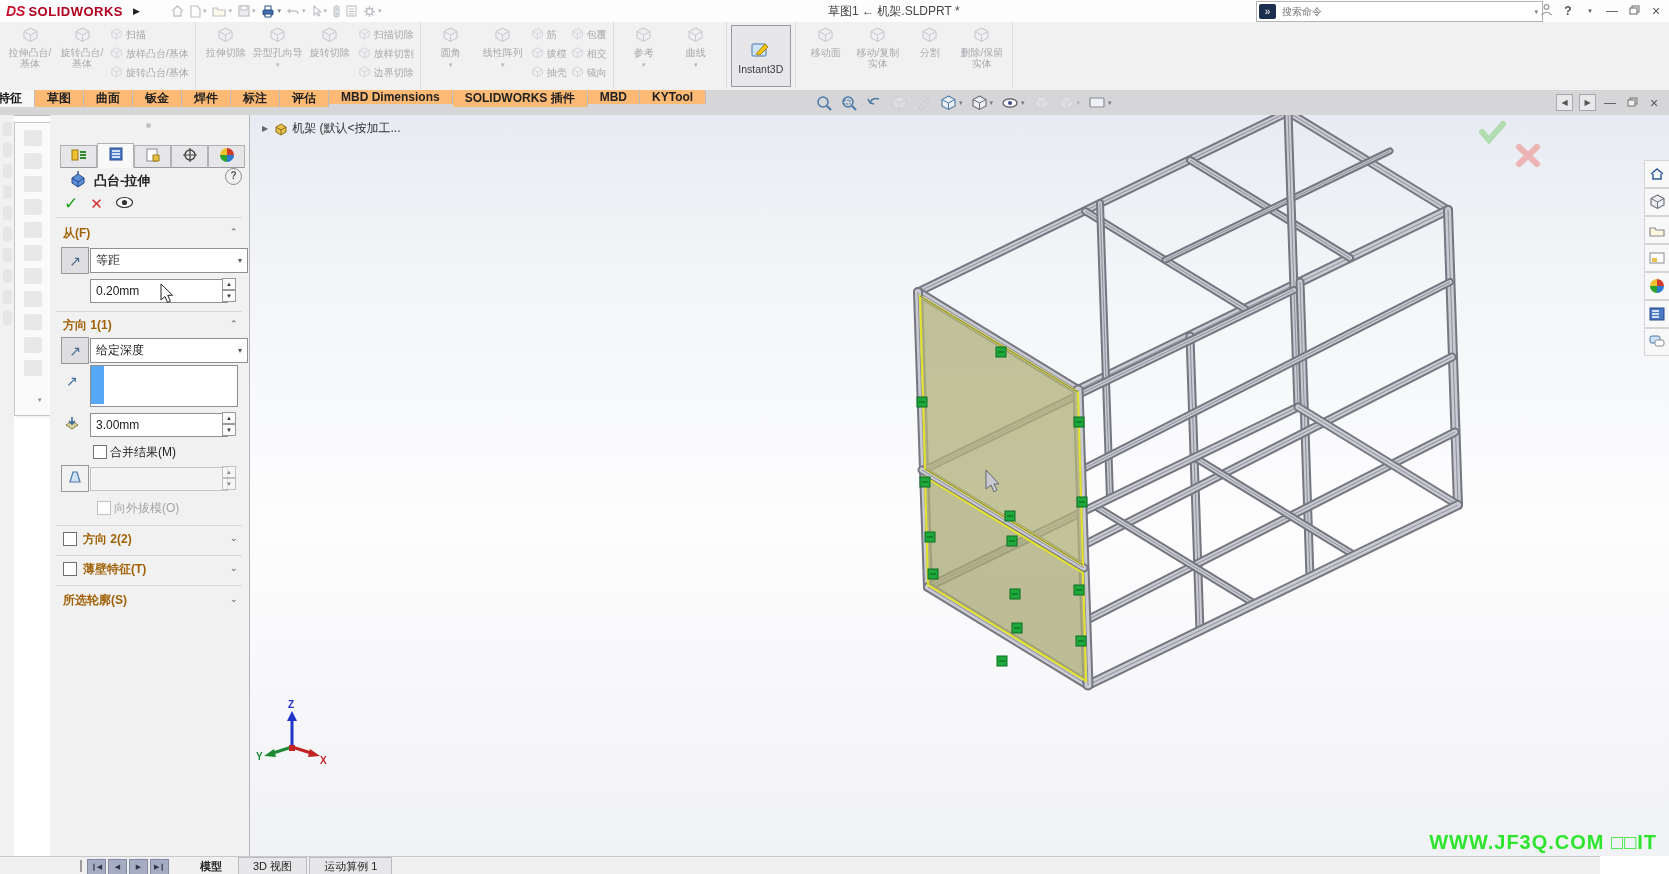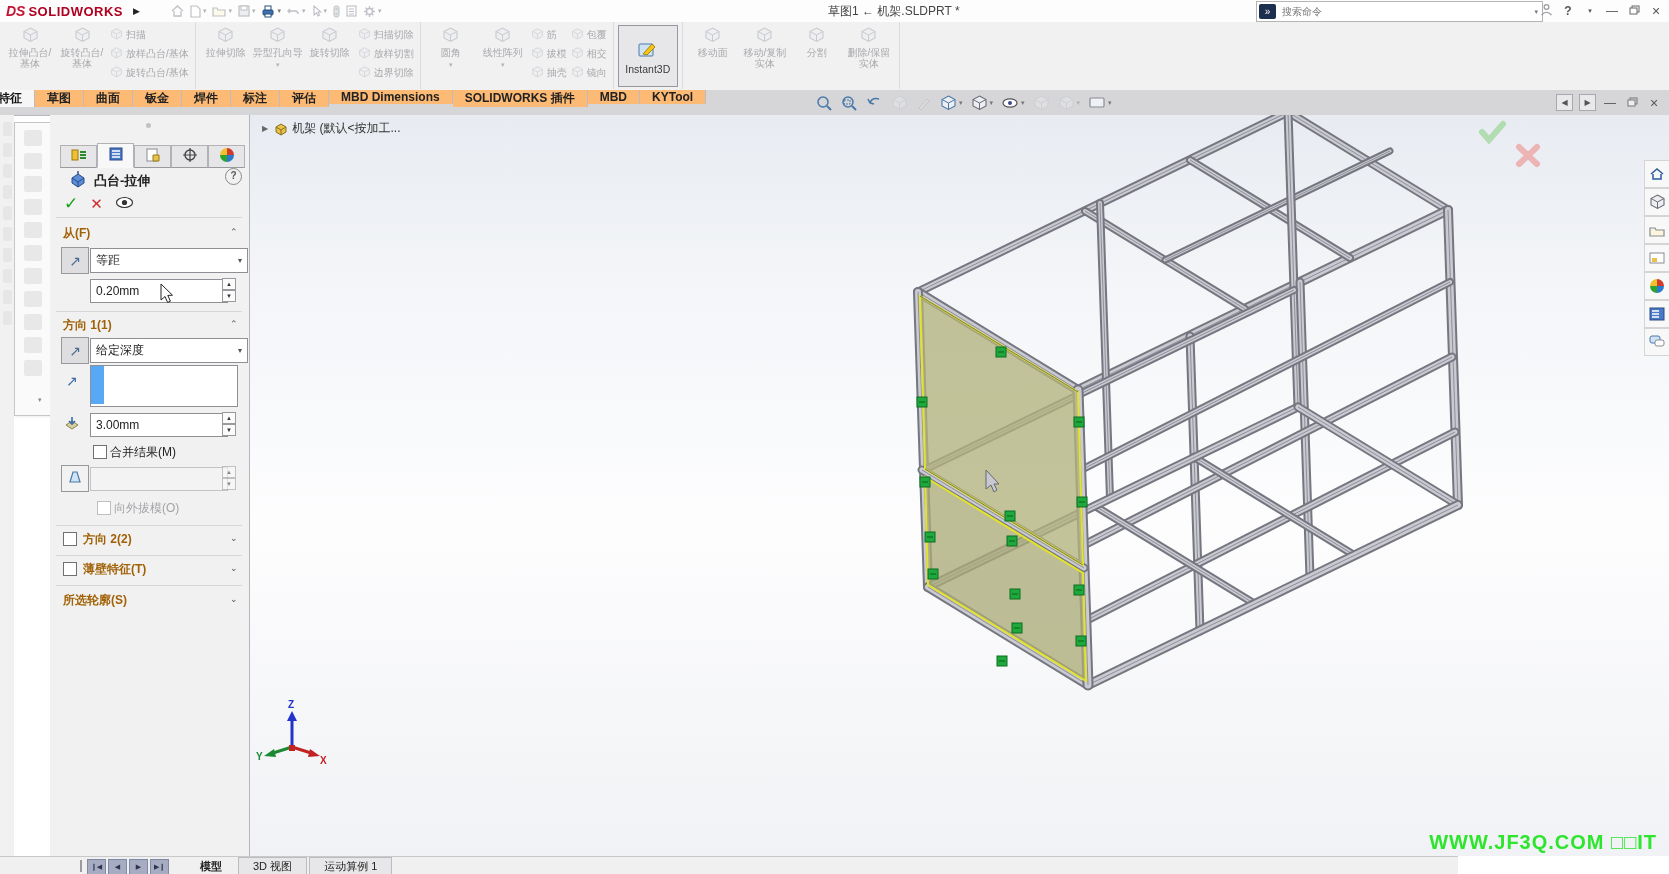--- a/index.html
+++ b/index.html
@@ -95,21 +95,21 @@
   #viewport{position:absolute;left:250px;top:115px;width:1419px;height:741px;
             background:linear-gradient(180deg,#e8ebf1 0%,#f3f5f8 22%,#fdfdfe 55%,#f1f2f5 100%)}
   #tree-label{position:absolute;left:12px;top:5px;display:flex;align-items:center;font-size:12px;color:#333}
   #tree-label .tri{font-size:8px;color:#666;margin-right:5px}
   #watermark{position:absolute;right:12px;bottom:2px;font-size:20px;font-weight:bold;color:#2ee52e;
              letter-spacing:1px;white-space:nowrap}
   #taskpane{position:absolute;right:0;top:45px;width:25px;display:flex;flex-direction:column}
   .tp-btn{width:24px;height:26px;background:#f8f8f9;border:1px solid #d5d5d8;border-right:none;
           display:flex;align-items:center;justify-content:center;margin-bottom:0px}
   
-  #bottombar{position:absolute;left:0;top:856px;width:1458px;height:18px;background:#f0f0f1;
+  #bottombar{position:absolute;left:0;top:856px;width:1600px;height:18px;background:#f0f0f1;
              border-top:1px solid #c9c9cc;display:flex;align-items:stretch;font-size:11px}
   #bb-split{width:2px;height:12px;background:#9a9aa0;margin:3px 4px 0 80px}
   .nav-btn{width:17px;height:14px;margin:2px 1px 0 1px;background:#a6adc2;border:1px solid #8189a3;
            color:#2e3450;font-size:7px;display:flex;align-items:center;justify-content:center}
   .btab{padding:0 14px;display:flex;align-items:center;color:#222;white-space:nowrap}
   .btab.active{font-weight:bold}
   .btab.boxed{background:#e7e7e9;border:1px solid #bcbcc0;border-bottom:none;margin-left:2px}
 </style>
 </head>
 <body>
@@ -351,20 +351,38 @@
             </svg></span>
           <span>相交</span>
         </div>
         <div class="ritem-sm">
           <span class="ric"><svg width="13" height="12" viewBox="0 0 17 16">
               <path d="M8.5,1 L15,4.5 L15,11 L8.5,14.5 L2,11 L2,4.5 Z" fill="#eceef1" stroke="#b0b1b8" stroke-width="1.1"></path>
               <path d="M2,4.5 L8.5,8 L15,4.5 M8.5,8 L8.5,14.5" fill="none" stroke="#b0b1b8" stroke-width="1"></path>
             </svg></span>
           <span>镜向</span>
         </div>
+      </div>
+    </div>
+    <div class="rgroup">
+      <div class="ritem-lg">
+        <span class="ric"><svg width="17" height="16" viewBox="0 0 17 16">
+            <path d="M8.5,1 L15,4.5 L15,11 L8.5,14.5 L2,11 L2,4.5 Z" fill="#eceef1" stroke="#a9aab2" stroke-width="1.1"></path>
+            <path d="M2,4.5 L8.5,8 L15,4.5 M8.5,8 L8.5,14.5" fill="none" stroke="#a9aab2" stroke-width="1"></path>
+          </svg></span>
+        <span>参考</span>
+        <span class="rcaret">▾</span>
+      </div>
+      <div class="ritem-lg">
+        <span class="ric"><svg width="17" height="16" viewBox="0 0 17 16">
+            <path d="M8.5,1 L15,4.5 L15,11 L8.5,14.5 L2,11 L2,4.5 Z" fill="#eceef1" stroke="#a9aab2" stroke-width="1.1"></path>
+            <path d="M2,4.5 L8.5,8 L15,4.5 M8.5,8 L8.5,14.5" fill="none" stroke="#a9aab2" stroke-width="1"></path>
+          </svg></span>
+        <span>曲线</span>
+        <span class="rcaret">▾</span>
       </div>
     </div>
     <div class="rgroup">
       <div class="ritem-lg active-cell">
         <span class="ric"><svg width="22" height="20" viewBox="0 0 22 20">
             <rect x="2" y="4" width="14" height="12" rx="1" fill="#cfe3f5" stroke="#4a79a8"></rect>
             <path d="M6,14 L15,4 L18,7 L10,15 Z" fill="#f5c518" stroke="#a8860a"></path>
           </svg></span>
         <span>Instant3D</span>
       </div>

